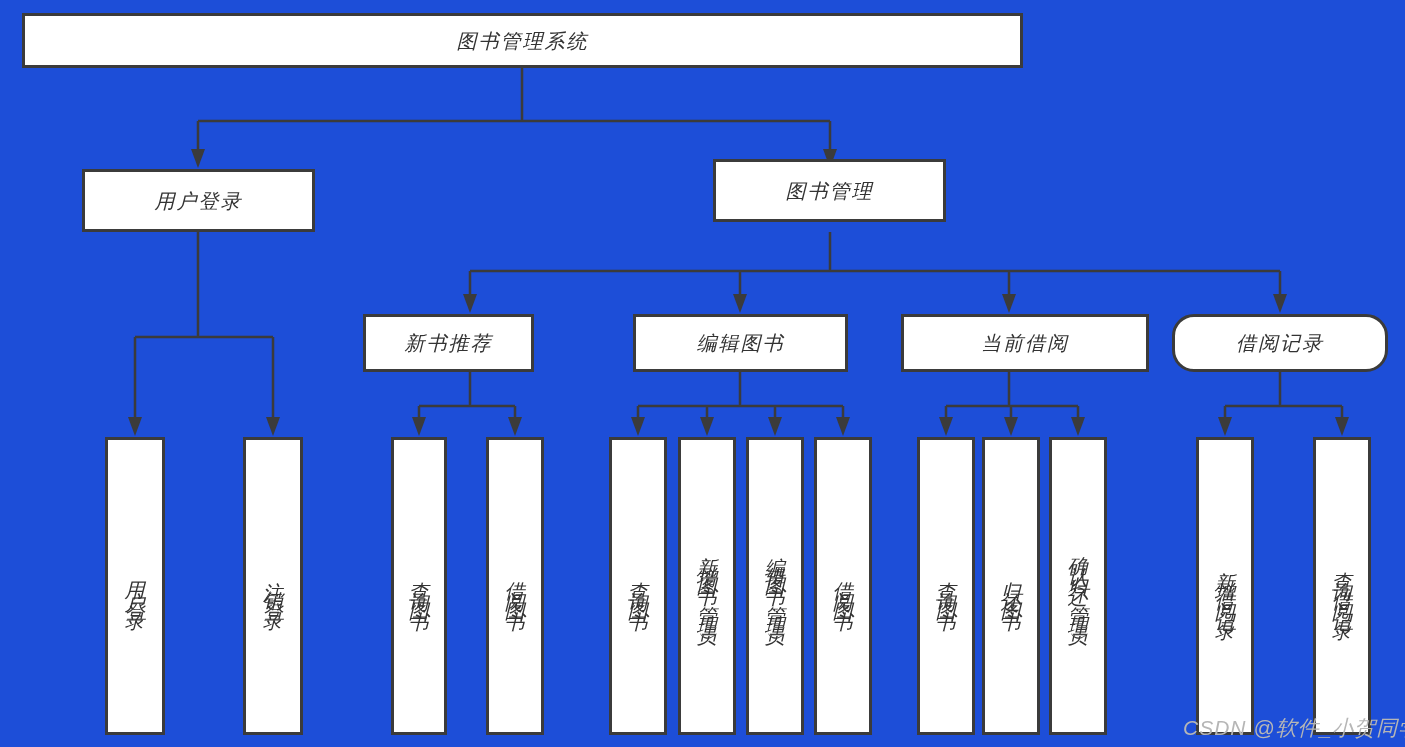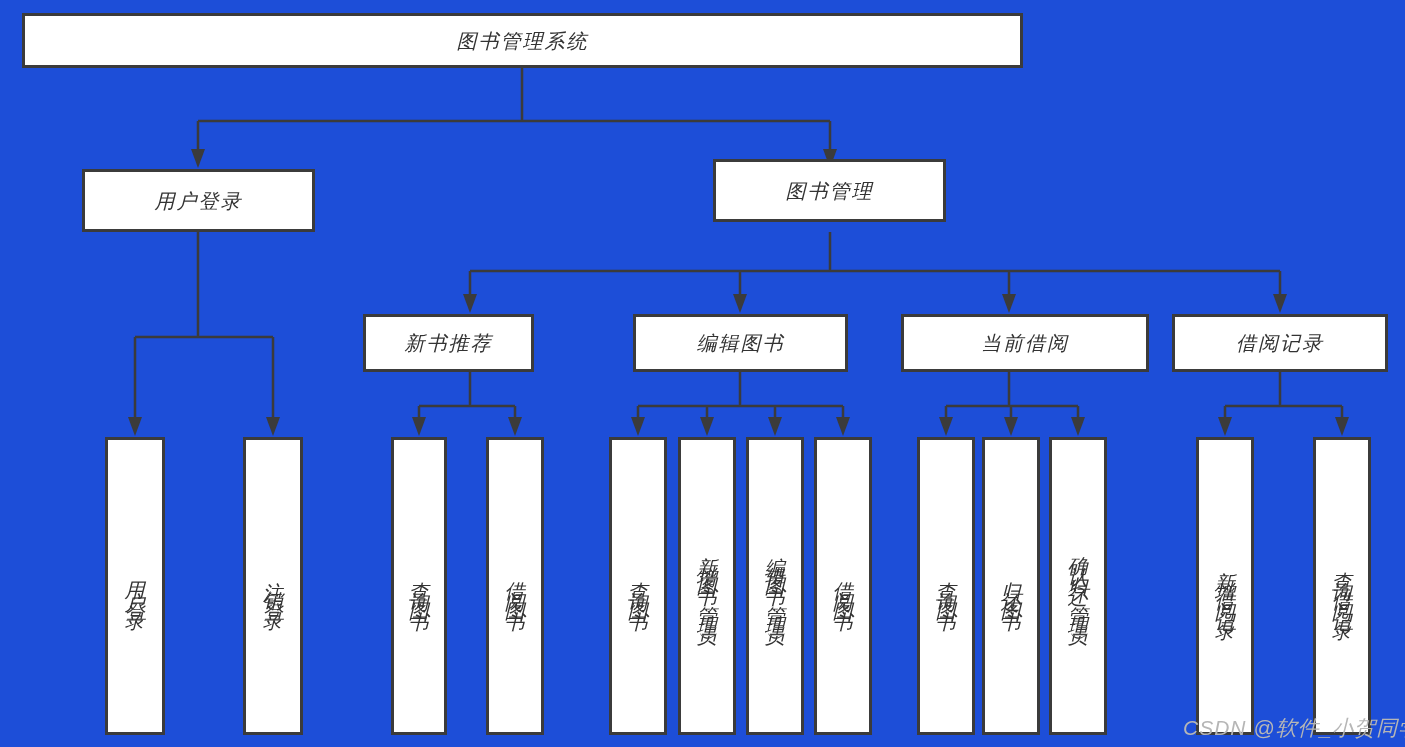--- a/index.html
+++ b/index.html
@@ -101,21 +101,21 @@
 
   <div class="box h" style="left:363px; top:314px; width:171px; height:58px;">
     <span class="lbl">新书推荐</span>
   </div>
   <div class="box h" style="left:633px; top:314px; width:215px; height:58px;">
     <span class="lbl">编辑图书</span>
   </div>
   <div class="box h" style="left:901px; top:314px; width:248px; height:58px;">
     <span class="lbl">当前借阅</span>
   </div>
-  <div class="box h" style="left:1172px; top:314px; width:216px; height:58px;">
+  <div class="box h" style="left:1172px; top:314px; width:216px; height:58px;border-radius:22px;">
     <span class="lbl">借阅记录</span>
   </div>
 
   <div class="box v" style="left:105px; top:437px; width:60px; height:298px;">
     <span class="lbl">用户登录</span>
   </div>
   <div class="box v" style="left:243px; top:437px; width:60px; height:298px;">
     <span class="lbl">注销登录</span>
   </div>
 

